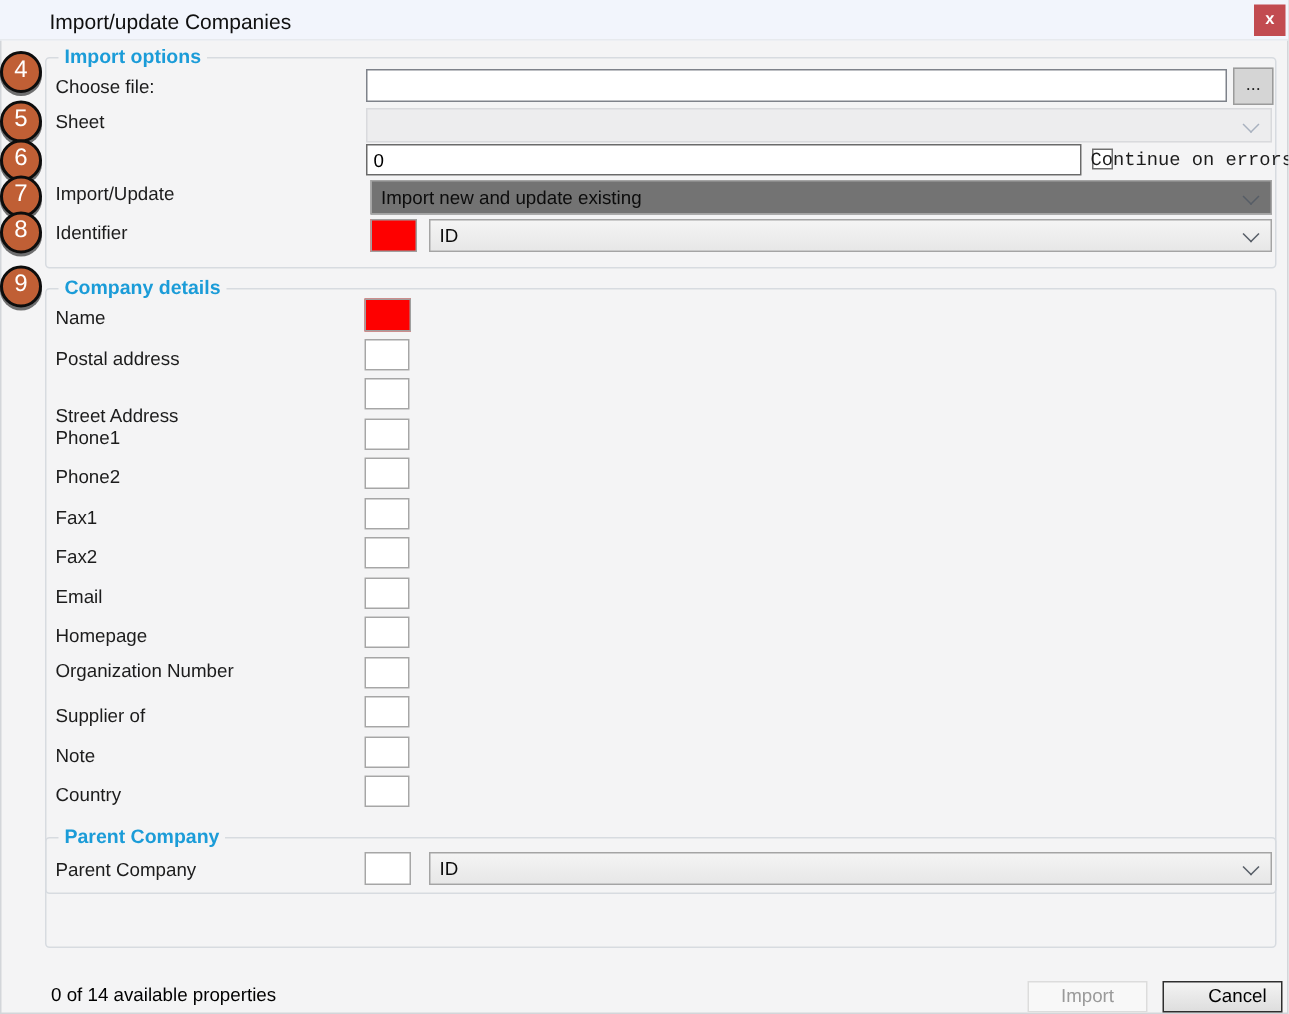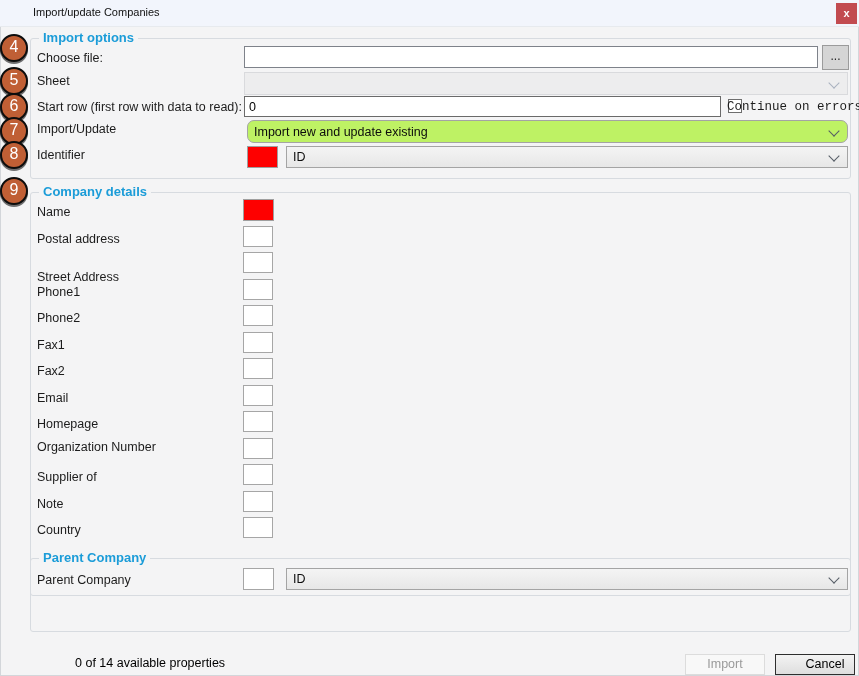--- a/index.html
+++ b/index.html
@@ -2,51 +2,51 @@
 <html><head>
 <meta charset="utf-8">
 <style>
   html,body { margin:0; padding:0; background:#ddd; font-family:"Liberation Sans", sans-serif; }
   .window {
     position:relative; width:859px; height:676px; background:#f4f4f5;
     overflow:hidden; box-shadow: inset 0 0 0 1px #d3d6da;
   }
   
   .titlebar { position:absolute; top:0; left:0; right:0; height:26px; background:#f2f5fc; border-bottom:1px solid #e7eaee; }
-  .title { position:absolute; left:33px; top:6px; font-size:11px; color:#101010; }
+  .title { position:absolute; left:33px; top:6px; font-size:14px; color:#101010; }
   .close-btn { position:absolute; right:2px; top:3px; width:21px; height:21px; background:#c24b50; color:#fff;
                font-weight:bold; font-size:11px; text-align:center; line-height:21px; cursor:default; }
   
   .group { position:absolute; left:30px; width:821px; border:1px solid #d7dbe0; border-radius:3px; box-sizing:border-box; }
   .group-title { position:absolute; top:-9px; left:8px; background:#f4f4f5; padding:0 4px; color:#1b9cd8; font-weight:bold; font-size:13px; }
   #grp-import  { top:38px;  height:141px; }
   #grp-company { top:192px; height:440px; }
   #grp-parent  { top:558px; height:38px;  }
   
   .lbl { position:absolute; font-size:12.5px; color:#1c1c1c; white-space:nowrap; }
   .tb  { position:absolute; background:#fff; border:1px solid #7e828a; font-size:12.5px; padding:0 4px;
          box-sizing:border-box; font-family:inherit; color:#000; outline:none; }
   .btn-browse { position:absolute; width:27px; height:25px; background:#d5d5d5; border:1px solid #9b9b9b;
                 font-size:12px; color:#222; text-align:center; line-height:21px; box-sizing:border-box; }
   .combo { position:absolute; box-sizing:border-box; border:1px solid #a4a4a4; background:linear-gradient(#f4f4f4,#e7e7e7); }
   .combo .txt { position:absolute; left:6px; top:50%; transform:translateY(-50%); font-size:12.5px; color:#0c0c0c; white-space:nowrap; }
-  .combo.white { background:#bef264;border-radius:7px; }
+  .combo.white { background:#737373; }
   .combo.disabled { background:#ededee; border-color:#d9dadd; }
   .chev { position:absolute; right:9px; top:50%; width:7px; height:7px; margin-top:-5px;
           border-right:1.6px solid #565d66; border-bottom:1.6px solid #565d66; transform:rotate(45deg); }
   .combo.disabled .chev { border-color:#a9b2bf; }
   .mini { position:absolute; width:30px; height:21px; background:#fff; border:1px solid #a6a6a6; box-sizing:border-box; }
   .mini.req { background:#fe0000; width:31px; height:22px; border-color:#9f9f9f; }
   .checkbox { position:absolute; width:14px; height:14px; background:#fff; border:1px solid #6e6e6e; box-sizing:border-box; }
   
   .badge { position:absolute; left:0px; width:28px; height:28px; border-radius:50%; background:#c05f35;
            border:2.5px solid #0d0d0d; box-sizing:border-box; color:#fff; font-size:16px; text-align:center;
            line-height:22px; box-shadow:0 2px 0 rgba(0,0,0,.55); }
   
-  .status { position:absolute; left:34px; top:656px; font-size:12.5px; color:#000;margin-left:41px; }
+  .status { position:absolute; left:34px; top:656px; font-size:12.5px; color:#000; }
   .btn { position:absolute; width:80px; height:21px; box-sizing:border-box; font-size:12.5px; text-align:center; line-height:19px; }
   .btn-import { left:685px; top:654px; background:#f8f8f8; border:1px solid #dcdcdc; color:#9a9a9a; }
   .btn-cancel { left:775px; top:654px; background:linear-gradient(#f3f3f3,#dedede); border:1px solid #2e2e2e; color:#000;padding-left:20px; }
 </style>
 </head>
 <body>
 
 <div class="window">
 
   <div class="titlebar">
@@ -64,21 +64,20 @@
     <div class="btn-browse" style="left:791px; top:6px;">
       <span>...</span>
     </div>
 
     <span class="lbl" style="left:6px; top:35px;">Sheet</span>
     <div class="combo disabled" style="left:213px; top:33px; width:604px; height:23px;">
       <span class="txt"></span>
       <span class="chev"></span>
     </div>
 
-    <span class="lbl" style="left:6px; top:61px;">Start row (first row with data to read):</span>
     <input class="tb" style="left: 213px; top: 57px; width: 477px; height: 21px; border-color: rgb(106, 106, 106);" value="0">
     <div class="checkbox" style="left:697px; top:60px;"></div>
     <span class="lbl" style="left:696px; top:61px;font-family:Liberation Mono, monospace;">Continue on errors</span>
 
     <span class="lbl" style="left:6px; top:83px;">Import/Update</span>
     <div class="combo white" style="left:216px; top:81px; width:601px; height:23px;">
       <span class="txt">Import new and update existing</span>
       <span class="chev"></span>
     </div>
 

